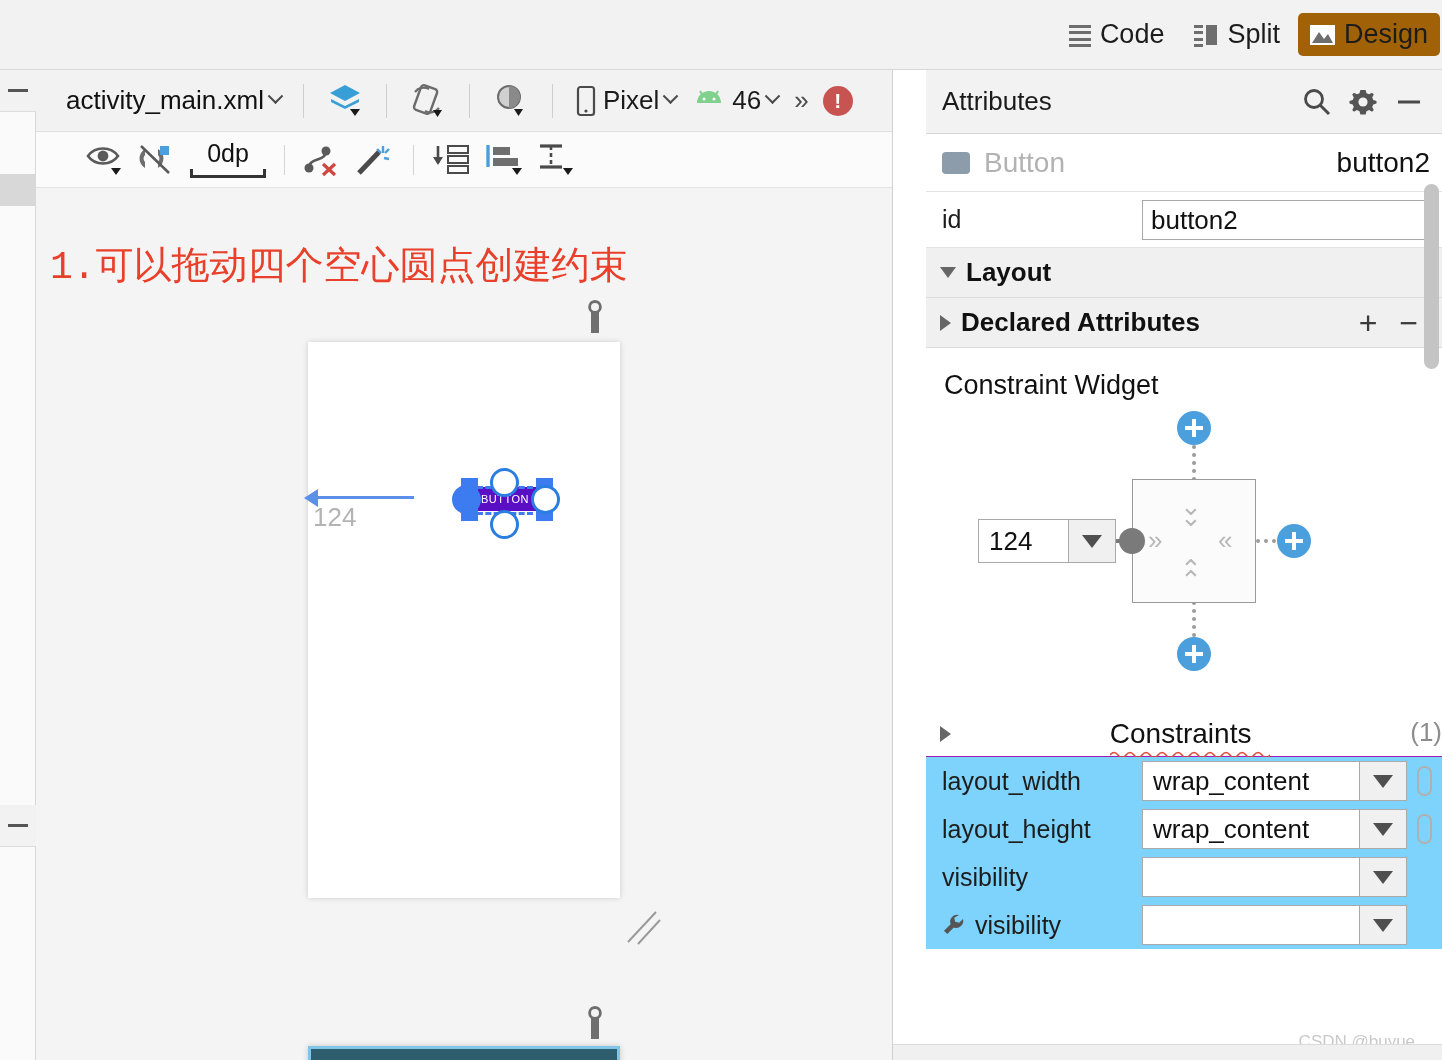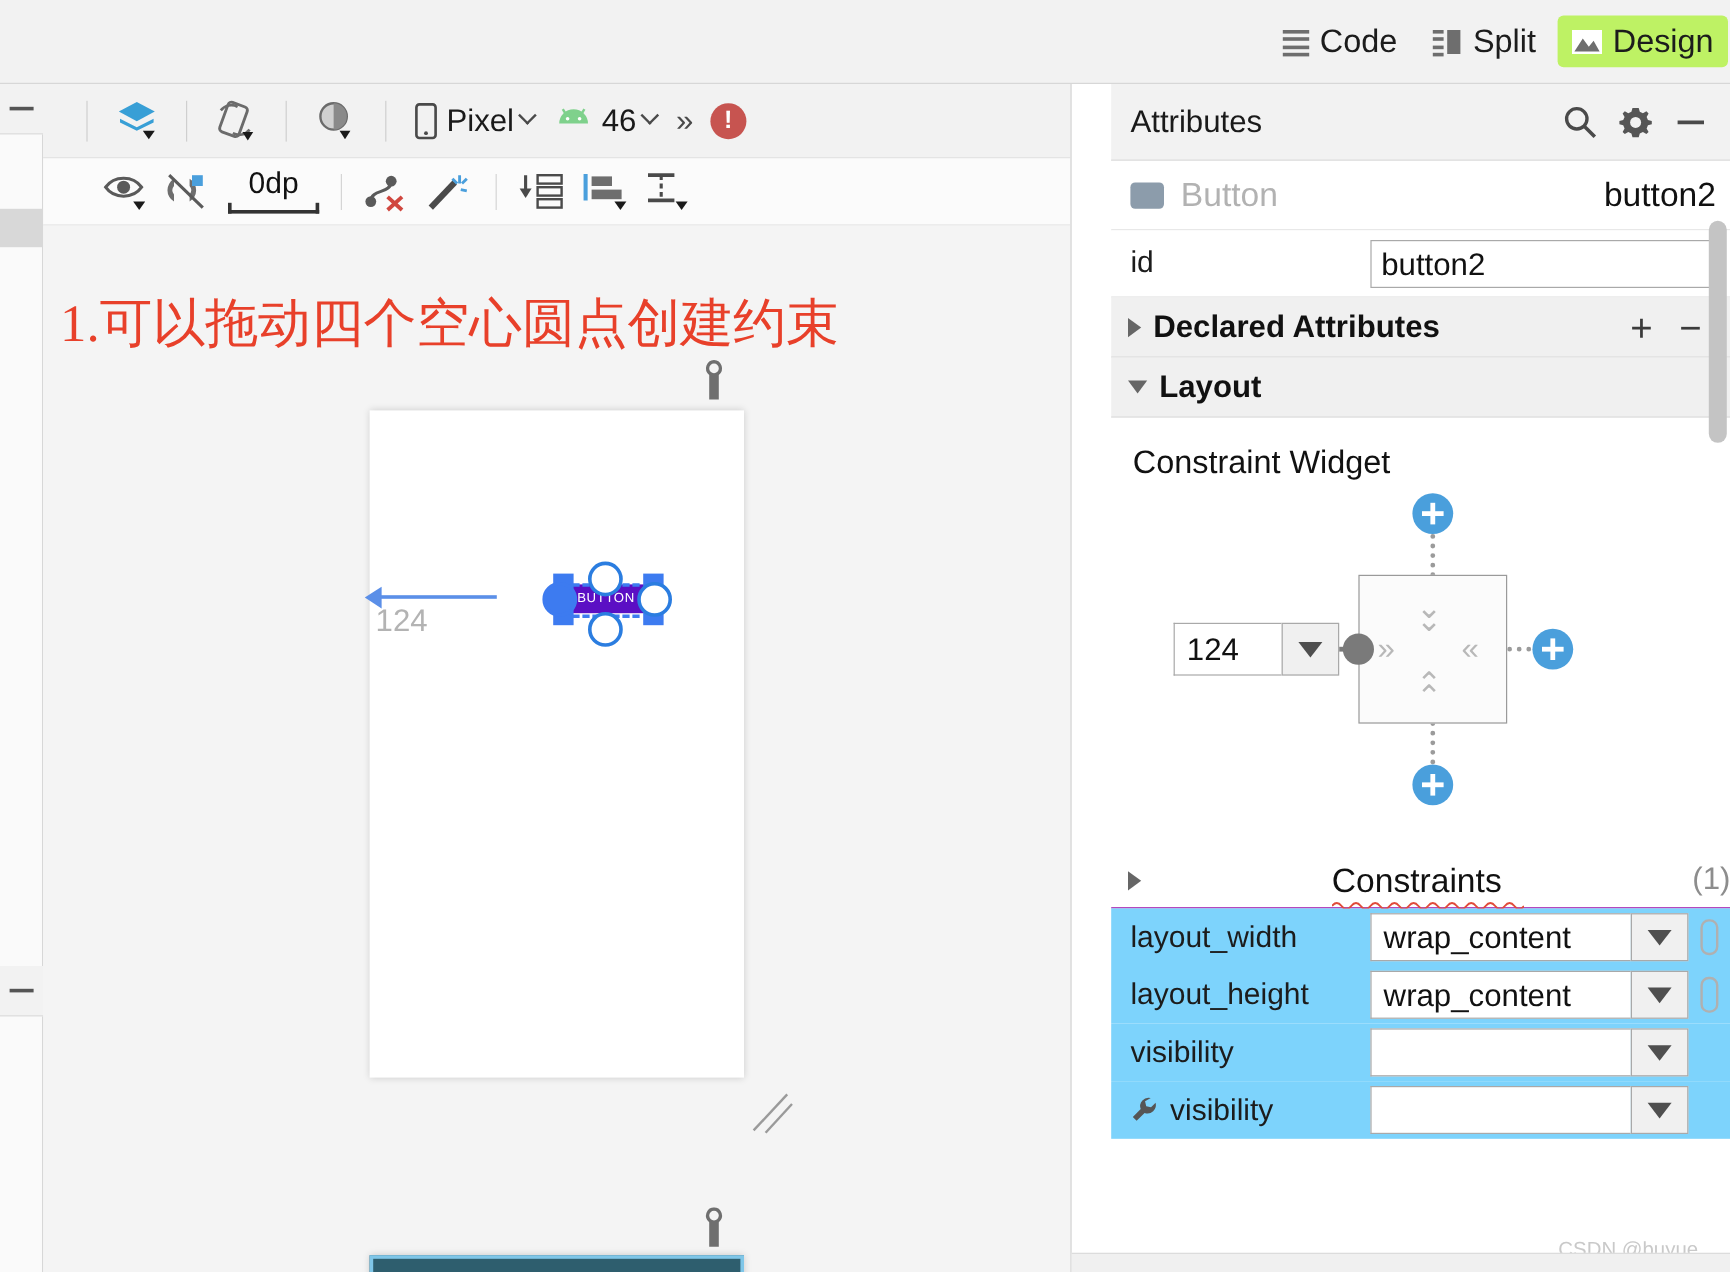--- a/index.html
+++ b/index.html
@@ -15,21 +15,21 @@
   .modebar {
     position: absolute; left: 0; top: 0; width: 1442px; height: 70px;
     background: #f2f2f2; border-bottom: 1px solid #d7d7d7;
     display: flex; align-items: center; justify-content: flex-end;
   }
   .modebtn {
     display: flex; align-items: center; gap: 9px;
     padding: 6px 12px; border-radius: 5px; margin-right: 6px;
     font-size: 27px; color: #1c1c1c; cursor: pointer;
   }
-  .modebtn.active { background: #bef264; }
+  .modebtn.active { background: #a16207; }
   .modebtn:last-child { margin-right: 2px; }
   .ic-code { display: inline-block; width: 22px; height: 20px; }
   .ic-code i { display: block; height: 3px; background: #6e6e6e; margin-bottom: 3.5px; }
   .ic-split { display: inline-flex; width: 24px; height: 20px; align-items: stretch; gap: 3px; }
   .ic-split .l { width: 9px; }
   .ic-split .l i { display: block; height: 3px; background: #6e6e6e; margin-bottom: 3.5px; }
   .ic-split .r { width: 11px; background: #6e6e6e; }
   .ic-design { width: 25px; height: 20px; background: #fff; border: 0; position: relative; overflow: hidden; display:inline-block;}
   .ic-design svg { display:block; }
 
@@ -79,22 +79,22 @@
   .dp-box { display: flex; flex-direction: column; align-items: center; margin: 0 6px; cursor: pointer;}
   .dp-text { font-size: 25px; color: #111; line-height: 1; }
   .dp-rule { width: 76px; height: 9px; border-left: 3px solid #333; border-right: 3px solid #333; border-bottom: 3px solid #333; margin-top: 3px; }
 
   
   .canvas-area {
     position: absolute; left: 36px; top: 188px; width: 856px; height: 872px;
     background: #f4f4f4; overflow: hidden;
   }
   .anno {
-    position: absolute; color: #e8402a; font-size: 44px; white-space: nowrap;
-    font-family: Liberation Serif, serif; letter-spacing: 0px;
+    position: absolute; color: #e8402a; font-size: 38px; white-space: nowrap;
+    font-family: Liberation Mono, monospace; letter-spacing: 0px;
   }
   #anno1 { left: 14px; top: 52px; }
   .device-surface {
     position: absolute; left: 272px; top: 154px; width: 312px; height: 556px;
     background: #fff; box-shadow: 0 0 6px rgba(0,0,0,0.16);
   }
   .wrench { position: absolute; color: #6f6f6f; font-size: 30px; }
   #wrench-top { left: 547px; top: 112px; }
   #wrench-bot { left: 547px; top: 818px; }
   .resize-corner { position: absolute; left: 590px; top: 722px; width: 42px; height: 36px; }
@@ -241,20 +241,24 @@
     <div class="ls-min ls-min2" style="top:0;">
         <span class="dash"></span>
       </div>
     <div class="ls-sel"></div>
     <div class="ls-min" style="top:735px;">
         <span class="dash"></span>
       </div>
   </div>
 
   <div class="ed-toolbar">
+    <div class="tb-item">
+      <span class="file-name">activity_main.xml</span>
+      <span class="chev sm"></span>
+    </div>
     <div class="tb-sep"></div>
     <div class="tb-item">
       <svg width="38" height="36" viewBox="0 0 38 36">
         <path d="M19 2 L34 10 L19 18 L4 10 Z" fill="#389fd6"></path>
         <path d="M5 16 L19 23 L33 16 L33 19 L19 26 L5 19 Z" fill="#389fd6"></path>
         <path d="M24 26 L34 26 L29 33 Z" fill="#1a1a1a"></path>
       </svg>
     </div>
     <div class="tb-sep"></div>
     <div class="tb-item">
@@ -443,29 +447,29 @@
       <span class="widget-type">Button</span>
       <span class="widget-id">button2</span>
     </div>
 
     <div class="row-id">
       <span class="lbl">id</span>
       <span class="txtinput">button2</span>
     </div>
 
     <div class="sect">
+      <span class="tri down"></span>
+      <span class="sect-title">Layout</span>
+    </div>
+
+    <div class="sect">
       <span class="tri right"></span>
       <span class="sect-title">Declared Attributes</span>
       <span class="plusminus">+</span>
       <span class="plusminus">−</span>
-    </div>
-
-    <div class="sect">
-      <span class="tri down"></span>
-      <span class="sect-title">Layout</span>
     </div>
 
     <div class="cw-label">Constraint Widget</div>
 
     <div class="cw-wrap">
 
       <div class="cw-dotted" style="left:266px; top:44px; width:0; height:36px; border-left:4px dotted #9b9b9b;"></div>
       <div class="cw-dotted" style="left:266px; top:200px; width:0; height:36px; border-left:4px dotted #9b9b9b;"></div>
       <div class="cw-dotted" style="left:330px; top:138px; width:36px; height:0; border-top:4px dotted #9b9b9b;"></div>
 

